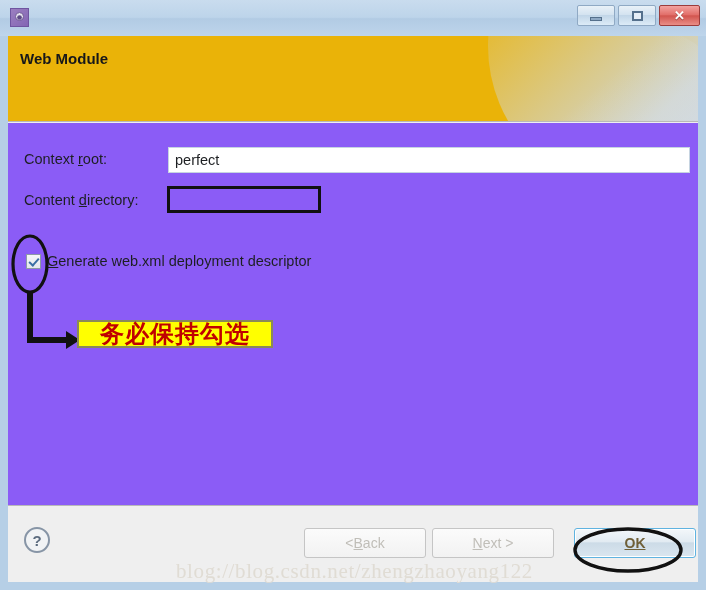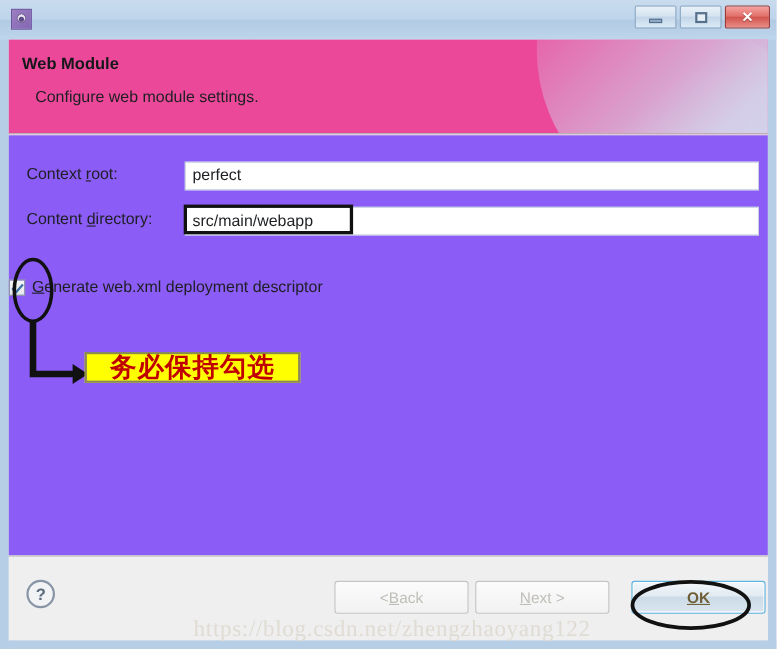--- a/index.html
+++ b/index.html
@@ -106,21 +106,21 @@
     line-height: 1;
     text-shadow: 0 1px 0 rgba(0,0,0,.35);
   }
 
   
   .header {
     position: absolute;
     left: 8px; top: 36px;
     width: 690px;
     height: 86px;
-    background: #ec4899;
+    background: #eab308;
     overflow: hidden;
     border-bottom: 1px solid #b9b9b9;
     box-sizing: border-box;
   }
   .header-swoosh {
     position: absolute;
     right: -90px;
     top: -140px;
     width: 300px;
     height: 300px;
@@ -206,21 +206,21 @@
     height: 27px;
     border: 3px solid #111111;
     box-sizing: border-box;
     pointer-events: none;
     z-index: 40;
   }
 
   
   .cb-row {
     position: absolute;
-    left: 0;
+    left: 18px;
     top: 130px;
     display: flex;
     align-items: center;
     gap: 6px;
   }
   .cb-box {
     width: 15px;
     height: 15px;
     border: 1px solid #8d9aa6;
     background: linear-gradient(to bottom,#f6f7f8 0%,#e4e8ec 100%);
@@ -378,33 +378,31 @@
       <div class="winbtn close">
         <span class="glyph-close">✕</span>
       </div>
     </div>
   </div>
 
   <div class="header">
     <div class="header-swoosh"></div>
     <div class="header-swoosh2"></div>
     <div class="header-title">Web Module</div>
-    <div class="header-desc">Configure web module settings.</div>
   </div>
 
   <div class="body">
 
     <div class="field-row" id="row-context">
       <div class="field-label"><span>Context </span><u>r</u><span>oot:</span></div>
       <input class="textinput" type="text" value="perfect" style="">
     </div>
 
     <div class="field-row" id="row-content">
       <div class="field-label"><span>Content </span><u>d</u><span>irectory:</span></div>
-      <input class="textinput" type="text" value="src/main/webapp" style="">
     </div>
 
     <div class="cb-row">
       <div class="cb-box"></div>
       <div class="cb-label"><u>G</u><span>enerate web.xml deployment descriptor</span></div>
     </div>
 
   </div>
 
   <div class="anno-rect"></div>
@@ -436,15 +434,15 @@
         <span></span>
         <u>N</u>
         <span>ext &gt;</span>
       </div>
 
     <div class="btn" id="btn-ok">
         <span class="ok-label">OK</span>
       </div>
   </div>
 
-  <div class="watermark">https://blog.csdn.net/zhengzhaoyang122</div>
+  <div class="watermark">blog://blog.csdn.net/zhengzhaoyang122</div>
 
 </div>
 
 </body></html>

